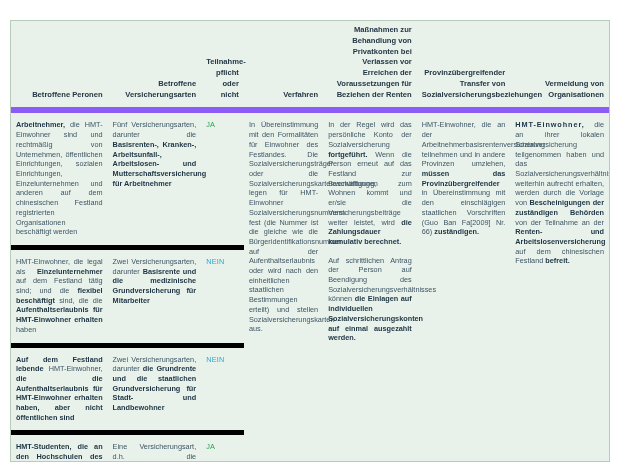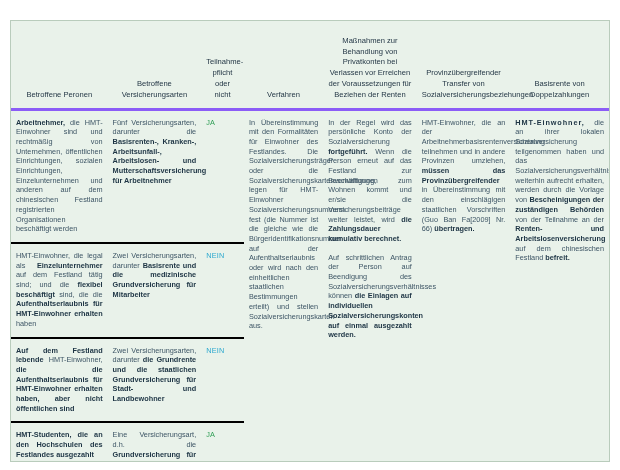--- a/index.html
+++ b/index.html
@@ -21,36 +21,36 @@
     border: 1px solid #b9ccbc;
     overflow: hidden;
   }
   table.data-table {
     width: 100%;
     border-collapse: collapse;
     table-layout: fixed;
   }
   table.data-table th {
     vertical-align: bottom;
-    text-align: center;
-    font-weight: normal;
+    text-align: right;
+    font-weight: bold;
     font-size: 7.6px;
     line-height: 1.42;
     color: #243746;
     padding: 4px 5px 7px 5px;
-    border-bottom: 3px solid #8b5cf6;
+    border-bottom: 6px solid #8b5cf6;
     height: 88px;
   }
   table.data-table td {
     vertical-align: top;
     font-size: 7.3px;
     line-height: 1.33;
     color: #3d5565;
     padding: 7px 5px 8px 5px;
-    border-bottom: 2px solid #000000;
+    border-bottom: 5px solid #000000;
     text-align: justify;
     text-justify: inter-word;
     hyphens: manual;
   }
   table.data-table tr.row:last-child td { border-bottom: 1px solid #b5c9b8; }
   td.flag-cell {
     text-align: center;
     vertical-align: middle;
     font-weight: normal;
     font-size: 8.3px;
@@ -88,32 +88,32 @@
         <th class="c4">
             <span class="hdr">Verfahren</span>
           </th>
         <th class="c5">
             <span class="hdr">Maßnahmen zur Behandlung von Privatkonten bei Verlassen vor Erreichen der Voraussetzungen für Beziehen der Renten</span>
           </th>
         <th class="c6">
             <span class="hdr">Provinzübergreifender Transfer von Sozialversicherungsbeziehungen</span>
           </th>
         <th class="c7">
-            <span class="hdr">Basisrente von Doppelzahlungen</span>
+            <span class="hdr">Vermeidung von Organisationen</span>
           </th>
       </tr>
     </thead>
     <tbody>
         <tr class="row">
           <td class="c1"><span class="cell-text"><b>Arbeitnehmer,</b> die HMT-Einwohner sind und rechtmäßig von Unternehmen, öffentlichen Einrichtungen, sozialen Einrichtungen, Einzelunternehmen und anderen auf dem chinesischen Festland registrierten Organisationen beschäftigt werden</span></td>
           <td class="c2"><span class="cell-text">Fünf Versicherungsarten, darunter die <b>Basisrenten-, Kranken-, Arbeitsunfall-, Arbeitslosen- und Mutterschaftsversicherung für Arbeitnehmer</b></span></td>
           <td class="c3 flag-cell"><span class="flag-ja">JA</span></td>
           <td class="c4" rowspan="4"><span class="cell-text">In Übereinstimmung mit den Formalitäten für Einwohner des Festlandes. Die Sozialversicherungsträger oder die Sozialversicherungskartenverwaltungen legen für HMT-Einwohner Sozialversicherungsnummern fest (die Nummer ist die gleiche wie die Bürgeridentifikationsnummer auf der Aufenthaltserlaubnis oder wird nach den einheitlichen staatlichen Bestimmungen erteilt) und stellen Sozialversicherungskarten aus.</span></td>
           <td class="c5" rowspan="4"><span class="cell-text">In der Regel wird das persönliche Konto der Sozialversicherung <b>fortgeführt.</b> Wenn die Person erneut auf das Festland zur Beschäftigung, zum Wohnen kommt und er/sie die Versicherungsbeiträge weiter leistet, wird <b>die Zahlungsdauer kumulativ berechnet.</b></span><div style="height: 9px;"></div><span class="cell-text">Auf schrittlichen Antrag der Person auf Beendigung des Sozialversicherungsverhältnisses können <b>die Einlagen auf individuellen Sozialversicherungskonten auf einmal ausgezahlt werden.</b></span></td>
-          <td class="c6" rowspan="4"><span class="cell-text">HMT-Einwohner, die an der Arbeitnehmerbasisrentenversicherung teilnehmen und in andere Provinzen umziehen, <b>müssen das Provinzübergreifender</b> in Übereinstimmung mit den einschlägigen staatlichen Vorschriften (Guo Ban Fa[2009] Nr. 66) <b>übertragen.</b></span></td>
+          <td class="c6" rowspan="4"><span class="cell-text">HMT-Einwohner, die an der Arbeitnehmerbasisrentenversicherung teilnehmen und in andere Provinzen umziehen, <b>müssen das Provinzübergreifender</b> in Übereinstimmung mit den einschlägigen staatlichen Vorschriften (Guo Ban Fa[2009] Nr. 66) <b>zuständigen.</b></span></td>
           <td class="c7" rowspan="4"><span class="cell-text"><b class="wide-space">HMT-Einwohner,</b> die an ihrer lokalen Sozialversicherung teilgenommen haben und das Sozialversicherungsverhältnis weiterhin aufrecht erhalten, werden durch die Vorlage von <b>Bescheinigungen der zuständigen Behörden</b> von der Teilnahme an der <b>Renten- und Arbeitslosenversicherung</b> auf dem chinesischen Festland <b>befreit.</b></span></td>
         </tr>
         <tr class="row">
           <td class="c1"><span class="cell-text">HMT-Einwohner, die legal als <b>Einzelunternehmer</b> auf dem Festland tätig sind; und die <b>flexibel beschäftigt</b> sind, die die <b>Aufenthaltserlaubnis für HMT-Einwohner erhalten</b> haben</span></td>
           <td class="c2"><span class="cell-text">Zwei Versicherungsarten, darunter <b>Basisrente und die medizinische Grundversicherung für Mitarbeiter</b></span></td>
           <td class="c3 flag-cell"><span class="flag-nein">NEIN</span></td>
         </tr>
         <tr class="row">
           <td class="c1"><span class="cell-text"><b>Auf dem Festland lebende</b> HMT-Einwohner, <b>die die Aufenthaltserlaubnis für HMT-Einwohner erhalten haben, aber nicht öffentlichen sind</b></span></td>
           <td class="c2"><span class="cell-text">Zwei Versicherungsarten, darunter <b>die Grundrente und die staatlichen Grundversicherung für Stadt- und Landbewohner</b></span></td>

